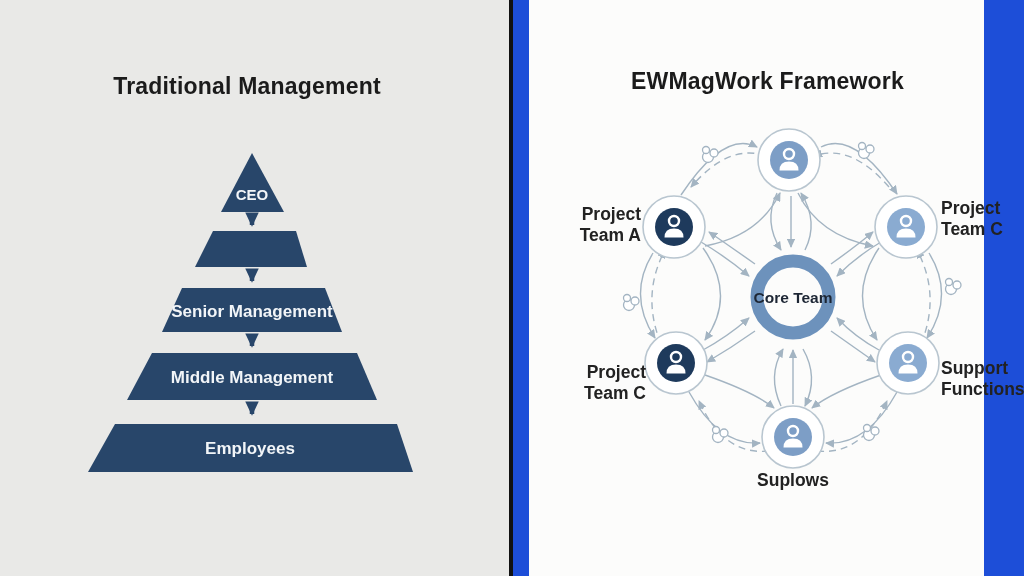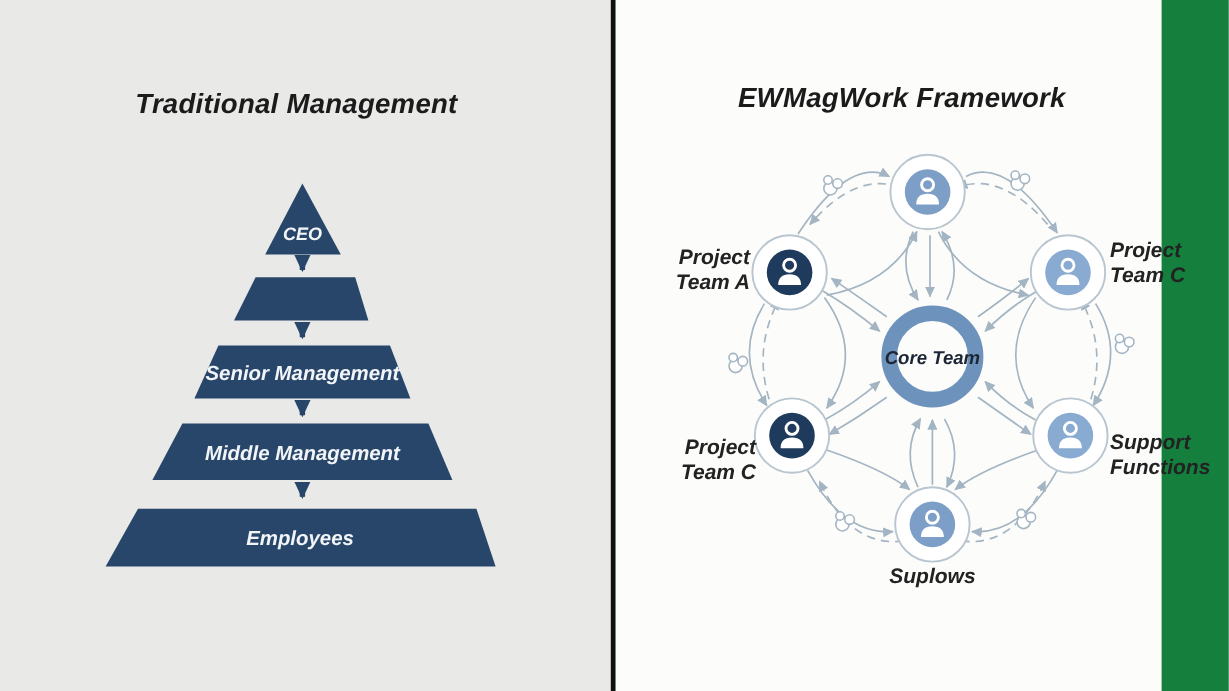--- a/index.html
+++ b/index.html
@@ -1,20 +1,20 @@
 <!DOCTYPE html>
 <html style="--c-left-bg: #e9e9e7; --c-right-bg: #fcfcfb; --c-divider: #111111; --c-pyramid: #28466a; --c-pyramid-text: #f2f5f8; --c-title-text: #1b1b1b; --c-label-text: #222222; --c-node-dark: #1e3a5c; --c-node-medium: #7d9ec6; --c-node-light: #8aabd1; --c-core-ring: #6d92bc; --c-arrow: #a3b4c2; --c-node-outline: #b9c6d0;"><head>
 <meta charset="utf-8">
 <style>
   html,body{margin:0;padding:0;background:#cfcfcf;}
   .stage{position:relative;width:1024px;height:576px;overflow:hidden;
-         font-family:"Liberation Sans",sans-serif;background:#15803d;font-style:italic;}
+         font-family:"Liberation Sans",sans-serif;background:#1d4ed8;}
   .panel{position:absolute;top:0;height:576px;}
   .panel.left{left:0;width:510px;background:var(--c-left-bg);}
-  .panel.right{left:513px;width:455px;background:var(--c-right-bg);}
+  .panel.right{left:529px;width:455px;background:var(--c-right-bg);}
   .divider{position:absolute;left:509px;top:0;width:4px;height:576px;background:var(--c-divider);}
   .panel-title{position:absolute;margin:0;width:100%;text-align:center;
                font-size:23px;font-weight:700;color:var(--c-title-text);letter-spacing:.2px;}
   .title-left{top:73px;transform:translateX(-8px);}
   .title-right{top:68px;transform:translateX(11px);}
   svg{position:absolute;left:0;top:0;}
   .fill-pyramid{fill:var(--c-pyramid);}
   .pyr-shape{fill:var(--c-pyramid);}
   .pyr-arrow{stroke:var(--c-pyramid);stroke-width:4.5;fill:none;}
   .pyr-text{fill:var(--c-pyramid-text);font-weight:600;font-size:17px;text-anchor:middle;

